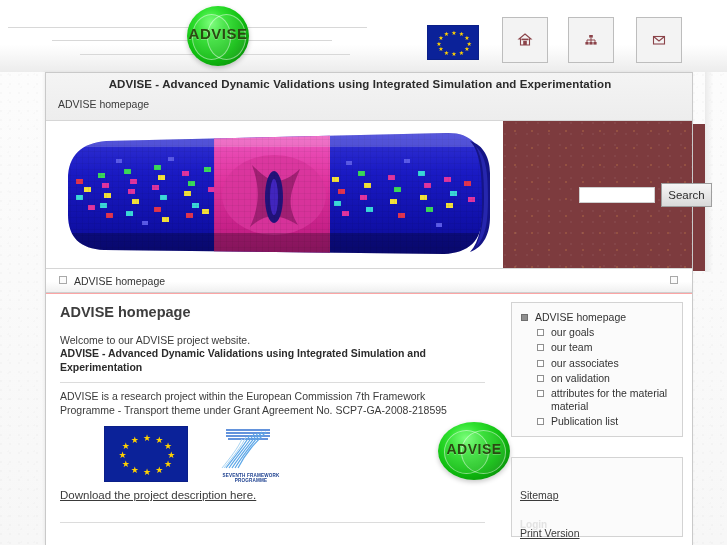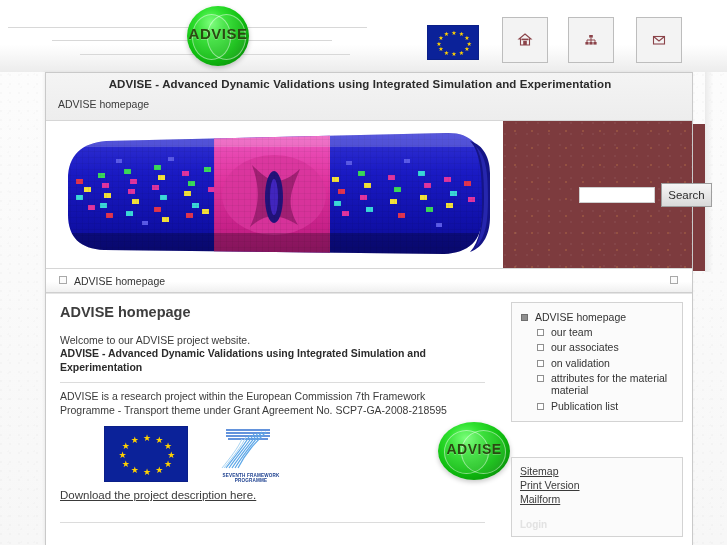--- a/index.html
+++ b/index.html
@@ -143,21 +143,21 @@
   #hdr-btn-home    { left: 502px; }
   #hdr-btn-sitemap { left: 568px; }
   #hdr-btn-mail    { left: 636px; }
   .hdr-btn svg { display: block; }
 
   
   #content-box {
     position: absolute;
     left: 45px; top: 72px;
     width: 648px; height: 473px;
-    background: #e5e5e5;
+    background: #fca5a5;
     border: 1px solid #c9c9c9;
     border-bottom: none;
     box-sizing: border-box;
     box-shadow: -1px 0 3px rgba(0,0,0,0.06);
   }
 
   
   #right-rail {
     position: absolute;
     left: 693px; top: 124px;
@@ -439,20 +439,21 @@
     box-sizing: border-box;
     padding: 6px 8px;
   }
   .side-link {
     display: block;
     font-size: 10.5px;
     color: #3a3a3a;
     text-decoration: underline;
     line-height: 1.35;
     cursor: pointer;
+    margin-top: 24px;
   }
   #login-link {
     position: absolute;
     left: 8px; bottom: 6px;
     font-size: 10px;
     color: #e2e2e2;
     cursor: pointer;
     font-weight: bold;
   }
 
@@ -716,20 +717,24 @@
       </div>
 
       <div id="side-col">
         <div id="nav-panel">
             <div class="nav-item level-0">
               <span class="bullet"></span>
               <span class="nav-label">ADVISE homepage</span>
             </div>
             <div class="nav-item level-1">
               <span class="bullet"></span>
+              <span class="nav-label">our goals</span>
+            </div>
+            <div class="nav-item level-1">
+              <span class="bullet"></span>
               <span class="nav-label">our team</span>
             </div>
             <div class="nav-item level-1">
               <span class="bullet"></span>
               <span class="nav-label">our associates</span>
             </div>
             <div class="nav-item level-1">
               <span class="bullet"></span>
               <span class="nav-label">on validation</span>
             </div>

